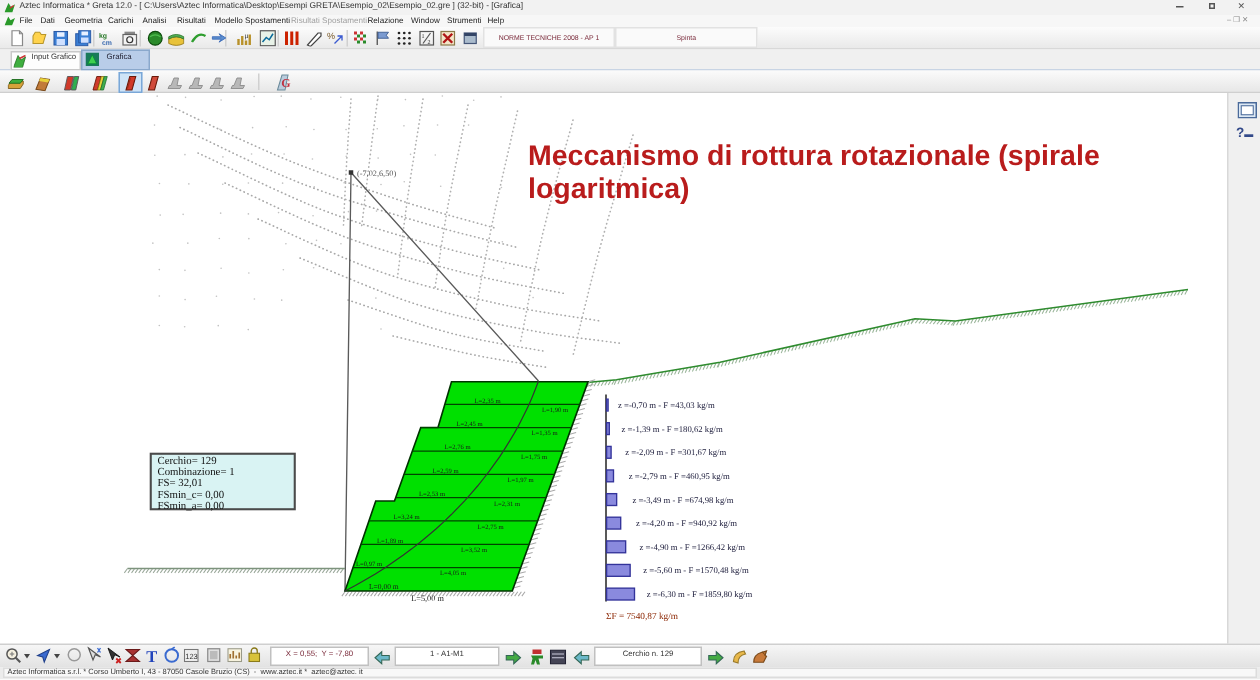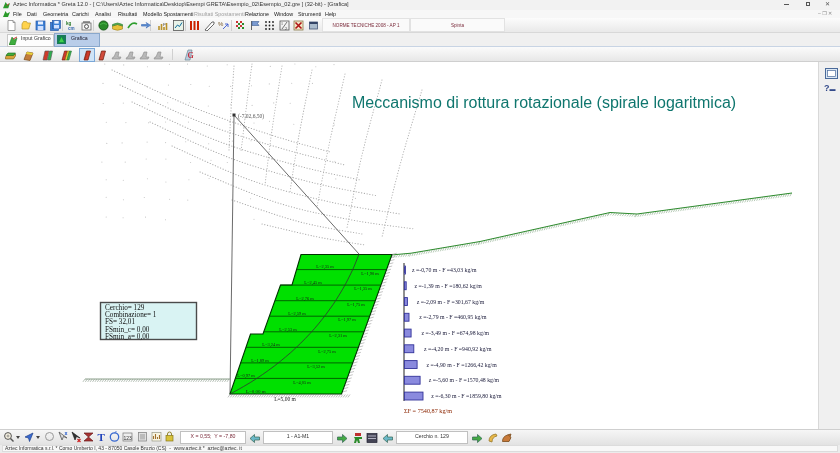--- a/index.html
+++ b/index.html
@@ -414,21 +414,21 @@
       <text x="431.2" y="398.0">z =-6,30 m - F =1859,80 kg/m</text>
     </g>
 <text x="404" y="412.5" font-family="Liberation Serif,serif" font-size="6.2" fill="#8b2500">ΣF = 7540,87 kg/m</text>
 <rect x="100.5" y="302.5" width="96" height="37" fill="#d9f3f3" stroke="#4a4a4a" stroke-width="1.4"></rect>
 <text x="105" y="309.5" font-family="Liberation Serif,serif" font-size="7.2" fill="#111">Cerchio= 129</text>
 <text x="105" y="316.9" font-family="Liberation Serif,serif" font-size="7.2" fill="#111">Combinazione= 1</text>
 <text x="105" y="324.3" font-family="Liberation Serif,serif" font-size="7.2" fill="#111">FS= 32,01</text>
 <text x="105" y="331.7" font-family="Liberation Serif,serif" font-size="7.2" fill="#111">FSmin_c= 0,00</text>
 <text x="105" y="339.1" font-family="Liberation Serif,serif" font-size="7.2" fill="#111">FSmin_a= 0,00</text>
 </svg>
-<div class="abs" style="left:352px;top:93.5px;font-size:16px;font-weight:normal;color:#0f766e">Meccanismo di rottura rotazionale (spirale logaritmica)</div>
+<div class="abs" style="left:352px;top:93.5px;font-size:19px;font-weight:bold;color:#b91c1c">Meccanismo di rottura rotazionale (spirale logaritmica)</div>
 <div class="abs" style="left:0;top:429px;width:840px;height:16px;background:linear-gradient(#f6f6f6,#e2e2e2);border-top:1px solid #cfcfcf">
  <div class="abs" style="left:180px;top:1px;width:66px;height:13px;background:#fff;border:1px solid #c0c0c0"></div>
  <div class="abs" style="left:263px;top:1px;width:70px;height:13px;background:#fff;border:1px solid #c0c0c0"></div>
  <div class="abs" style="left:396px;top:1px;width:72px;height:13px;background:#fff;border:1px solid #c0c0c0"></div>
 </div>
 <div class="abs" style="left:180px;top:430px;width:66px;height:13px;overflow:visible">
     <div style="width:132px;height:26px;font-size:10.4px;color:#7a2a3a;text-align:center;line-height:26px;transform:scale(0.5);transform-origin:0 0;white-space:nowrap">X = 0,55;&nbsp; Y = -7,80</div>
   </div>
 <div class="abs" style="left:263px;top:430px;width:70px;height:13px;overflow:visible">
     <div style="width:140px;height:26px;font-size:10.4px;color:#333;text-align:center;line-height:26px;transform:scale(0.5);transform-origin:0 0;white-space:nowrap">1 - A1-M1</div>

